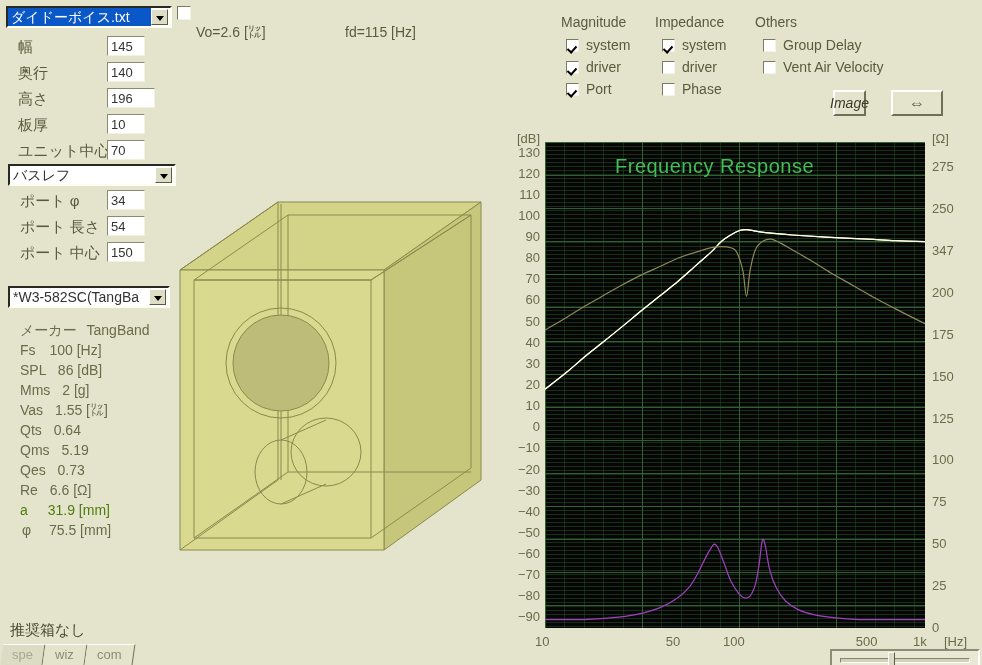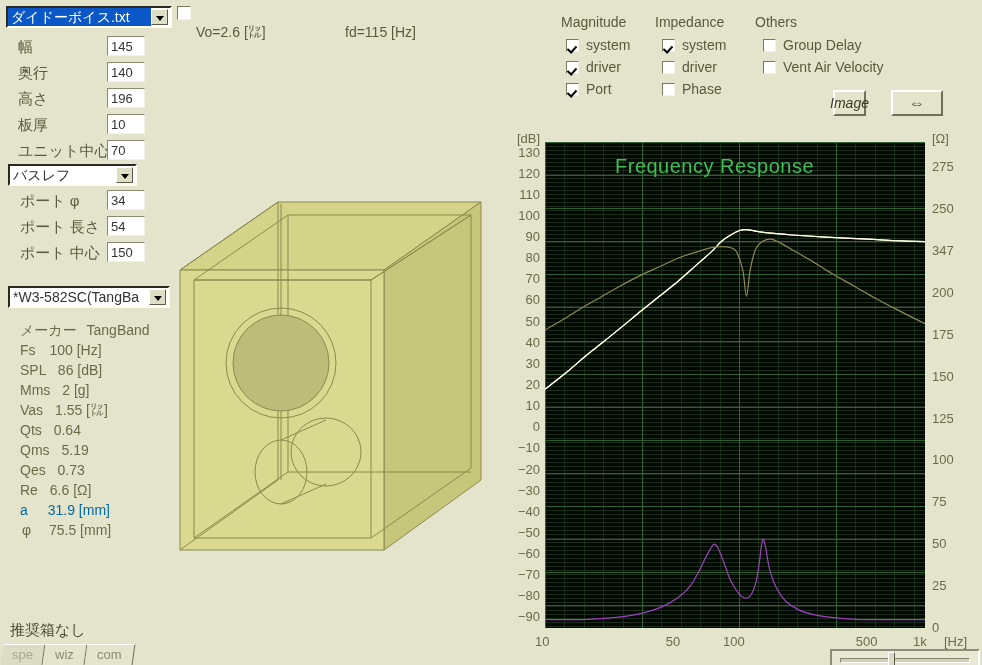--- a/index.html
+++ b/index.html
@@ -54,21 +54,21 @@
   }
   .btn{
     position:absolute;background:#e4e4cd;
     border:2px solid;border-color:#ffffff #6f6f5a #6f6f5a #ffffff;
     box-sizing:border-box;display:flex;align-items:center;justify-content:center;
     font-size:14px;color:#3a3a28;
   }
 
   
   .spec{position:absolute;white-space:nowrap;font-size:14px;color:#6b6b4a;}
-  .spec.hl{color:#0369a1;}
+  .spec.hl{color:#4d7c0f;}
 
   
   #graph{position:absolute;left:545px;top:142px;width:380px;height:486px;
     background:#060606;overflow:hidden;}
   #graph .gridwrap{position:absolute;inset:0;
     background-image:
       repeating-linear-gradient(to bottom, rgba(40,80,40,.55) 0 1px, transparent 1px 4px),
       repeating-linear-gradient(to right, rgba(40,85,40,.45) 0 1px, transparent 1px 19.4px);
   }
   #graph .gmajor{position:absolute;inset:0;
@@ -113,27 +113,27 @@
 <div class="lonechk" style="left:177px;top:6px;"></div>
 
 <div class="lbl" style="left:196px;top:24px;font-size:14px;">Vo=2.6 [㍑]</div>
 <div class="lbl" style="left:345px;top:24px;font-size:14px;">fd=115 [Hz]</div>
 
 <div class="lbl" style="left:18px;top:38px;font-size:15px;">幅</div>
 <input class="numbox" style="left: 107px; top: 36px; width: 38px;" value="145">
 <div class="lbl" style="left:18px;top:64px;font-size:15px;">奥行</div>
 <input class="numbox" style="left: 107px; top: 62px; width: 38px;" value="140">
 <div class="lbl" style="left:18px;top:90px;font-size:15px;">高さ</div>
-<input class="numbox" style="left: 107px; top: 88px; width: 38px;" value="196">
+<input class="numbox" style="left: 107px; top: 88px; width: 48px;" value="196">
 <div class="lbl" style="left:18px;top:116px;font-size:15px;">板厚</div>
 <input class="numbox" style="left: 107px; top: 114px; width: 38px;" value="10">
 <div class="lbl" style="left:18px;top:142px;font-size:15px;">ユニット中心</div>
 <input class="numbox" style="left: 107px; top: 140px; width: 38px;" value="70">
 
-<div class="combo" style="left:8px;top:164px;width:129px;gap:35px;">
+<div class="combo" style="left:8px;top:164px;width:168px;gap:35px;">
   <span class="ctext">バスレフ</span>
   <span class="carrow"></span>
 </div>
 
 <div class="lbl" style="left:20px;top:192px;font-size:15px;">ポート φ</div>
 <input class="numbox" style="left: 107px; top: 190px; width: 38px;" value="34">
 <div class="lbl" style="left:20px;top:218px;font-size:15px;">ポート 長さ</div>
 <input class="numbox" style="left: 107px; top: 216px; width: 38px;" value="54">
 <div class="lbl" style="left:20px;top:244px;font-size:15px;">ポート 中心</div>
 <input class="numbox" style="left: 107px; top: 242px; width: 38px;" value="150">

